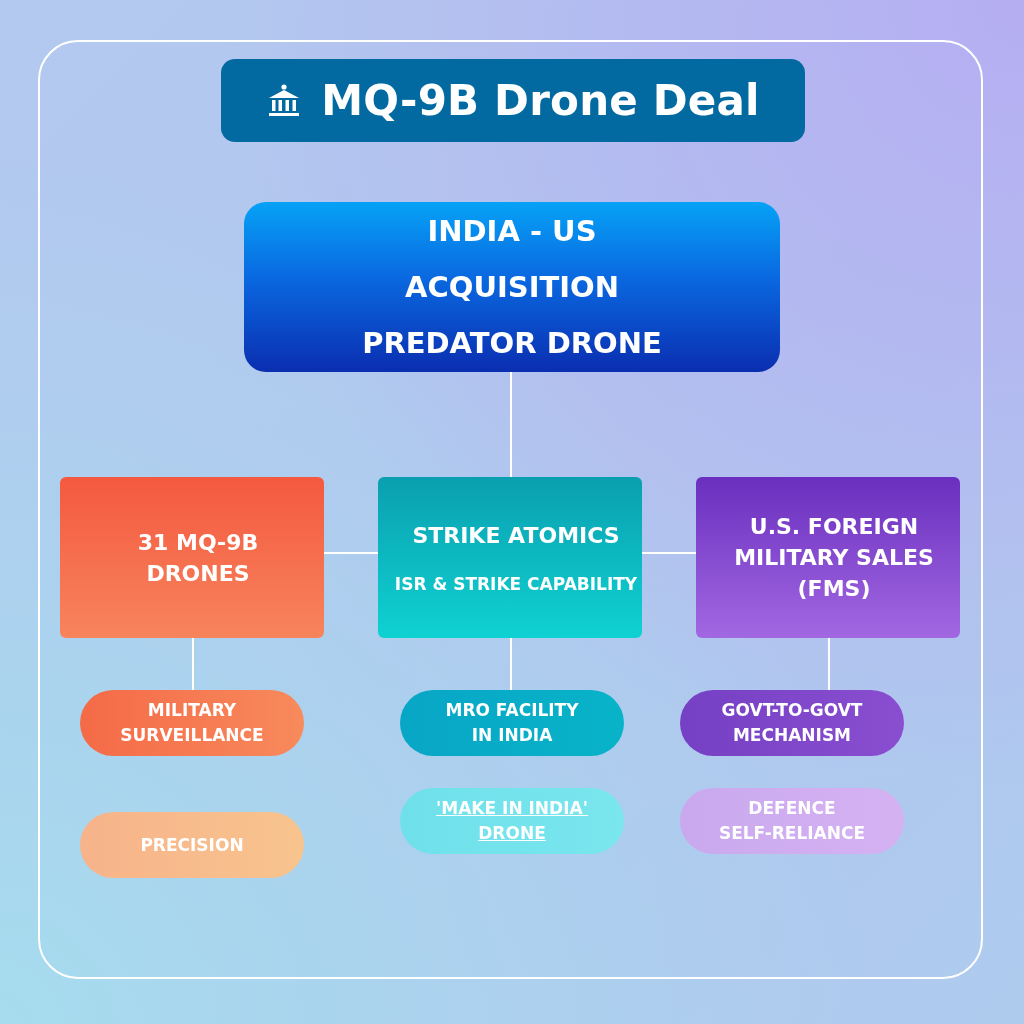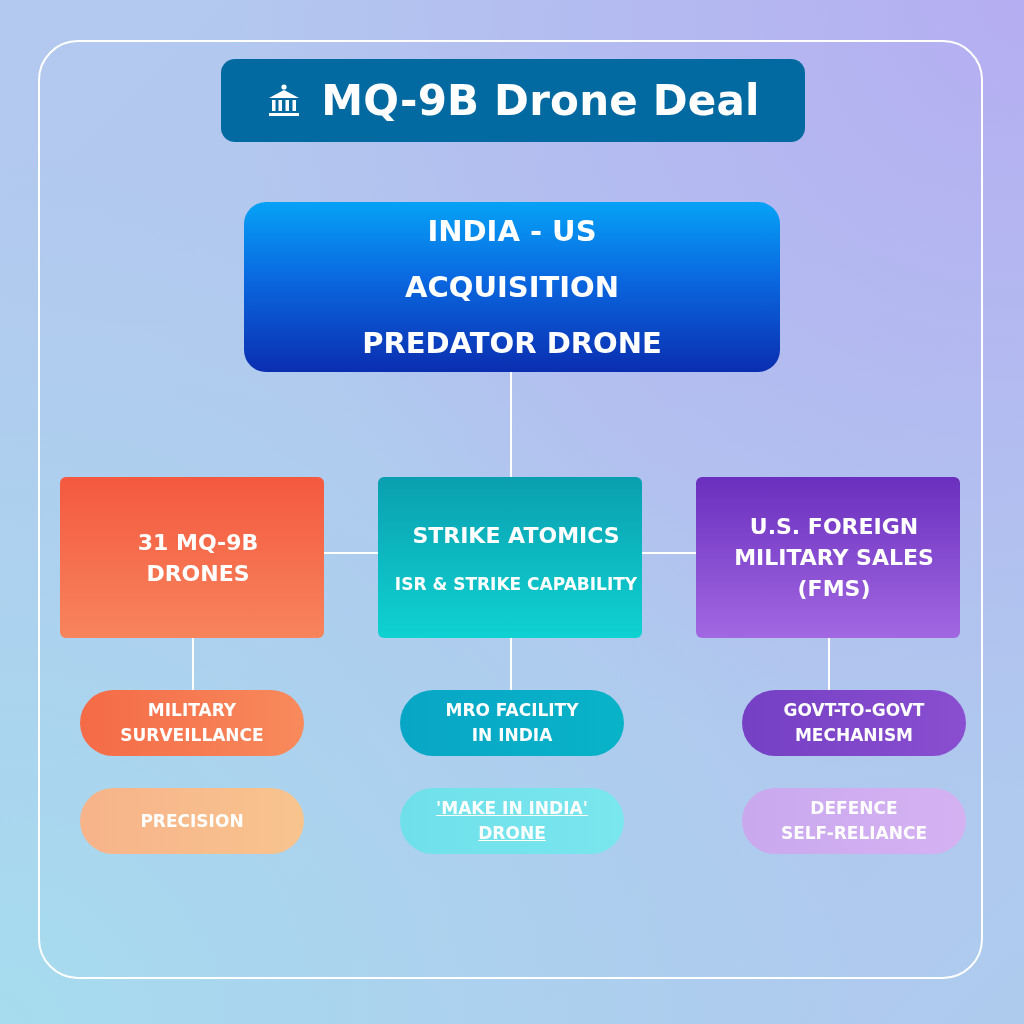--- a/index.html
+++ b/index.html
@@ -46,23 +46,23 @@
 
     .pill {
       position: absolute; width: 224px; height: 66px; border-radius: 33px; box-sizing: border-box;
       display: flex; align-items: center; justify-content: center; text-align: center;
       color: #ffffff; font-weight: bold; font-size: 17px; line-height: 25px;
     }
     .row1 { top: 690px; }
     .row2 { top: 788px; }
     .c1 { left: 80px; }
     .c2 { left: 400px; }
-    .c3 { left: 742px; text-align: center; }
+    .c3 { left: 680px; text-align: center; }
     .p-orange-dark  { background: linear-gradient(90deg, #f46a47 0%, #f88a5c 100%); }
-    .p-orange-light { background: linear-gradient(90deg, #f7b38a 0%, #f8c48e 100%); }
+    .p-orange-light { background: linear-gradient(90deg, #f7b38a 0%, #f8c48e 100%); margin-top: 24px; }
     .p-teal-dark    { background: linear-gradient(90deg, #08a6c6 0%, #08b3c8 100%); text-align: center; }
     .p-teal-light   { background: linear-gradient(90deg, #6fe0ea 0%, #7ae6ee 100%); text-decoration: underline; }
     .p-purple-dark  { background: linear-gradient(90deg, #7540c4 0%, #8a4ed0 100%); }
     .p-purple-light { background: linear-gradient(90deg, #caa8ee 0%, #d4b2f2 100%); }
 
     .line { position: absolute; background: #ffffff; }
   </style>
 </head>
 <body>
 

